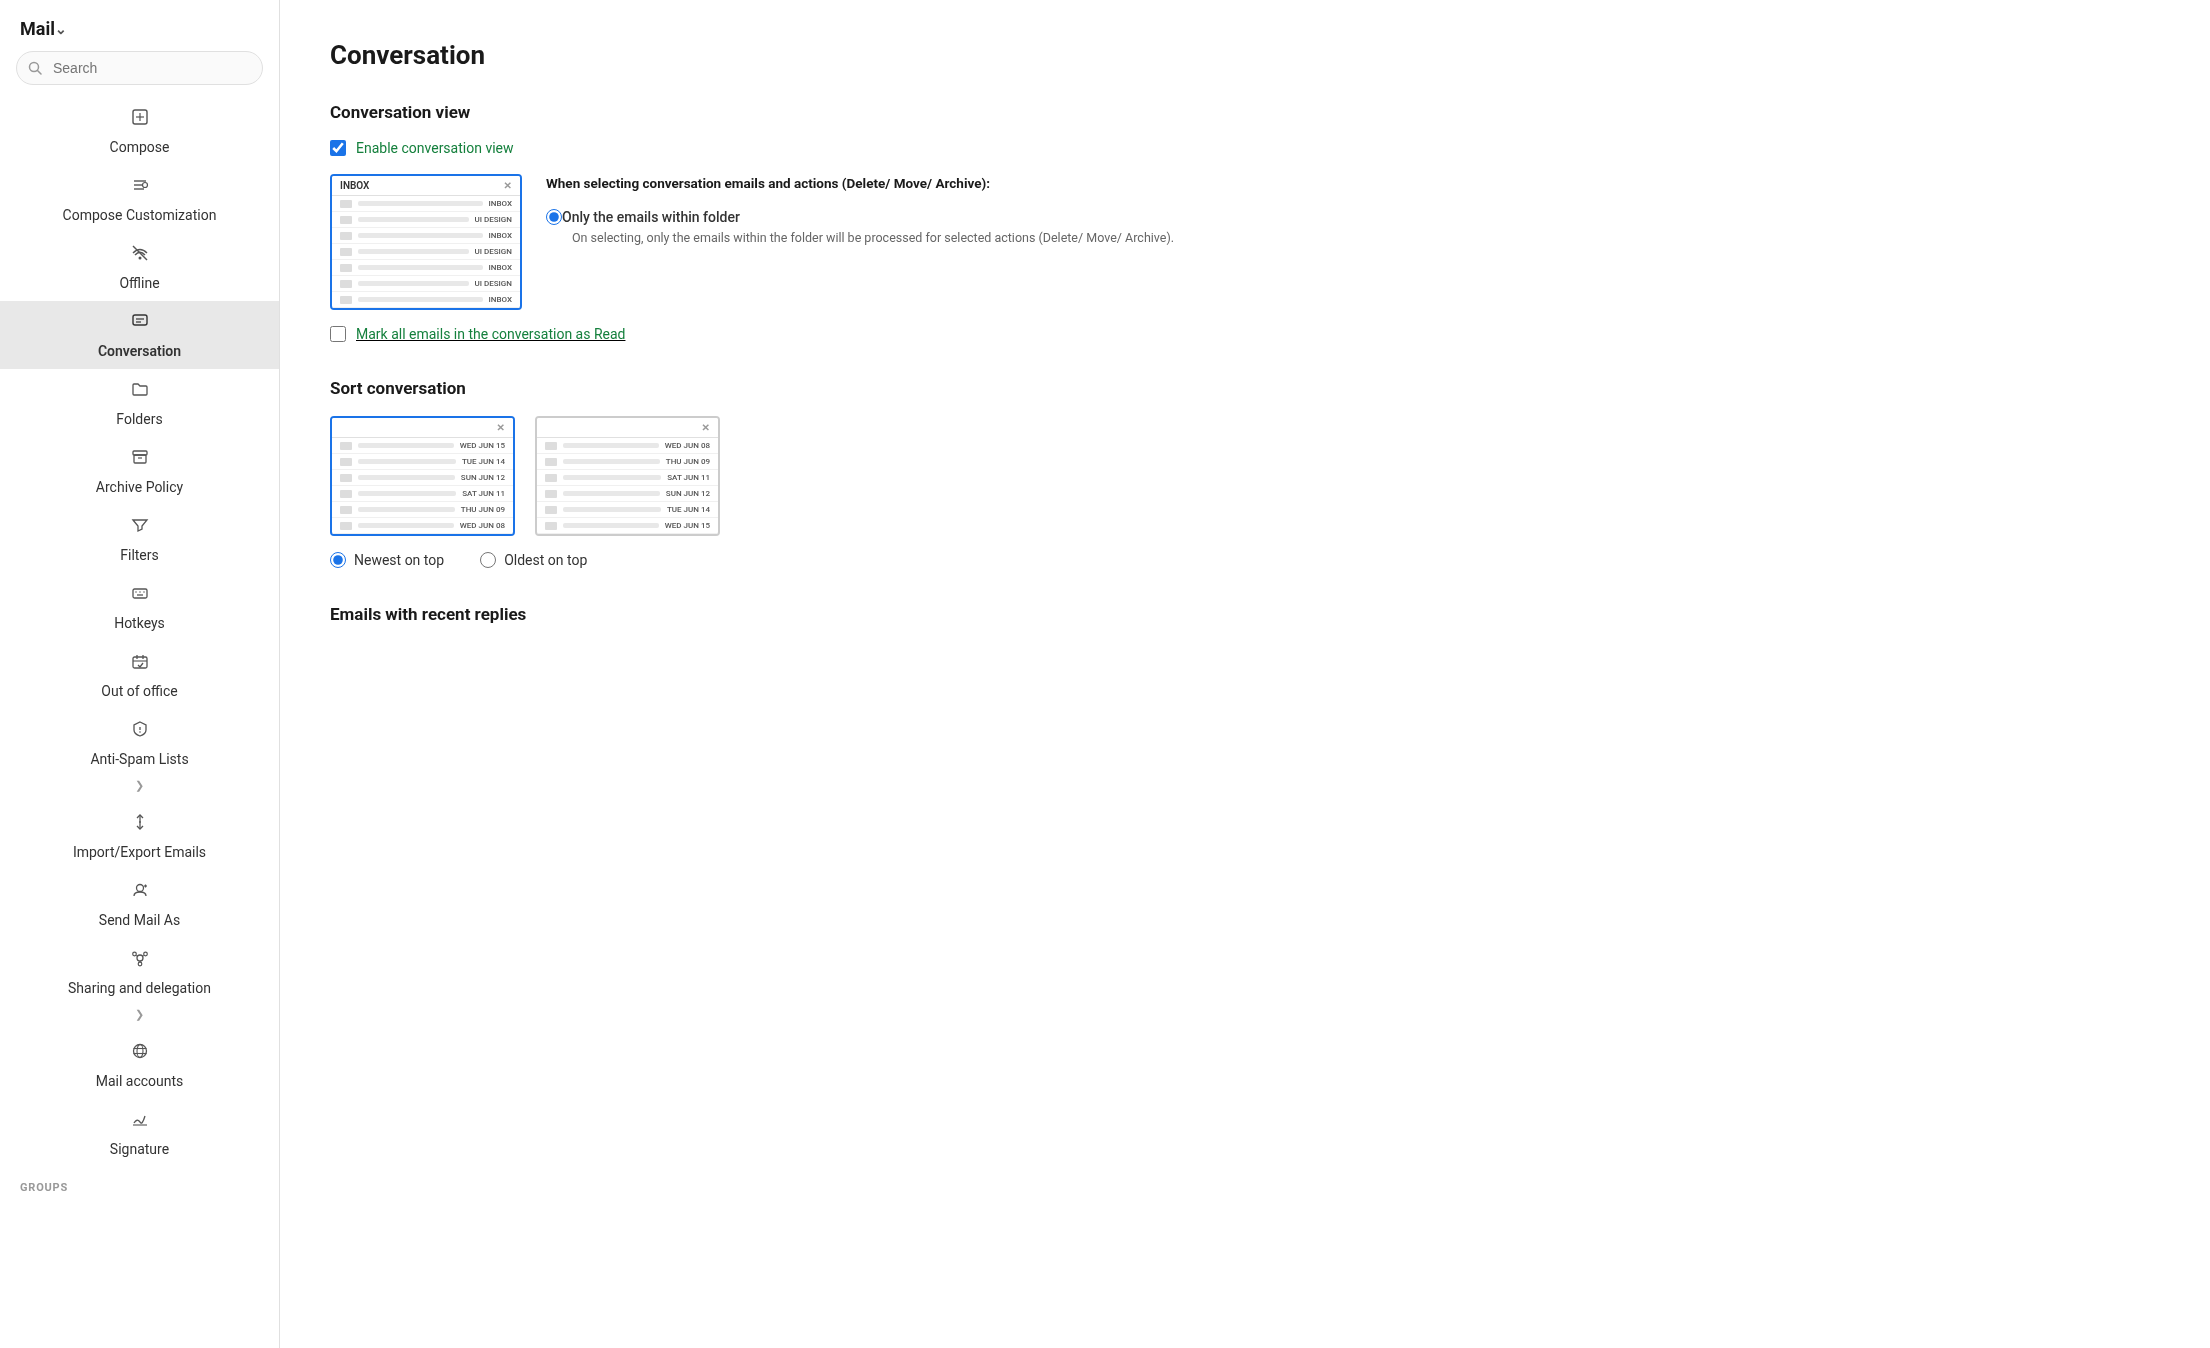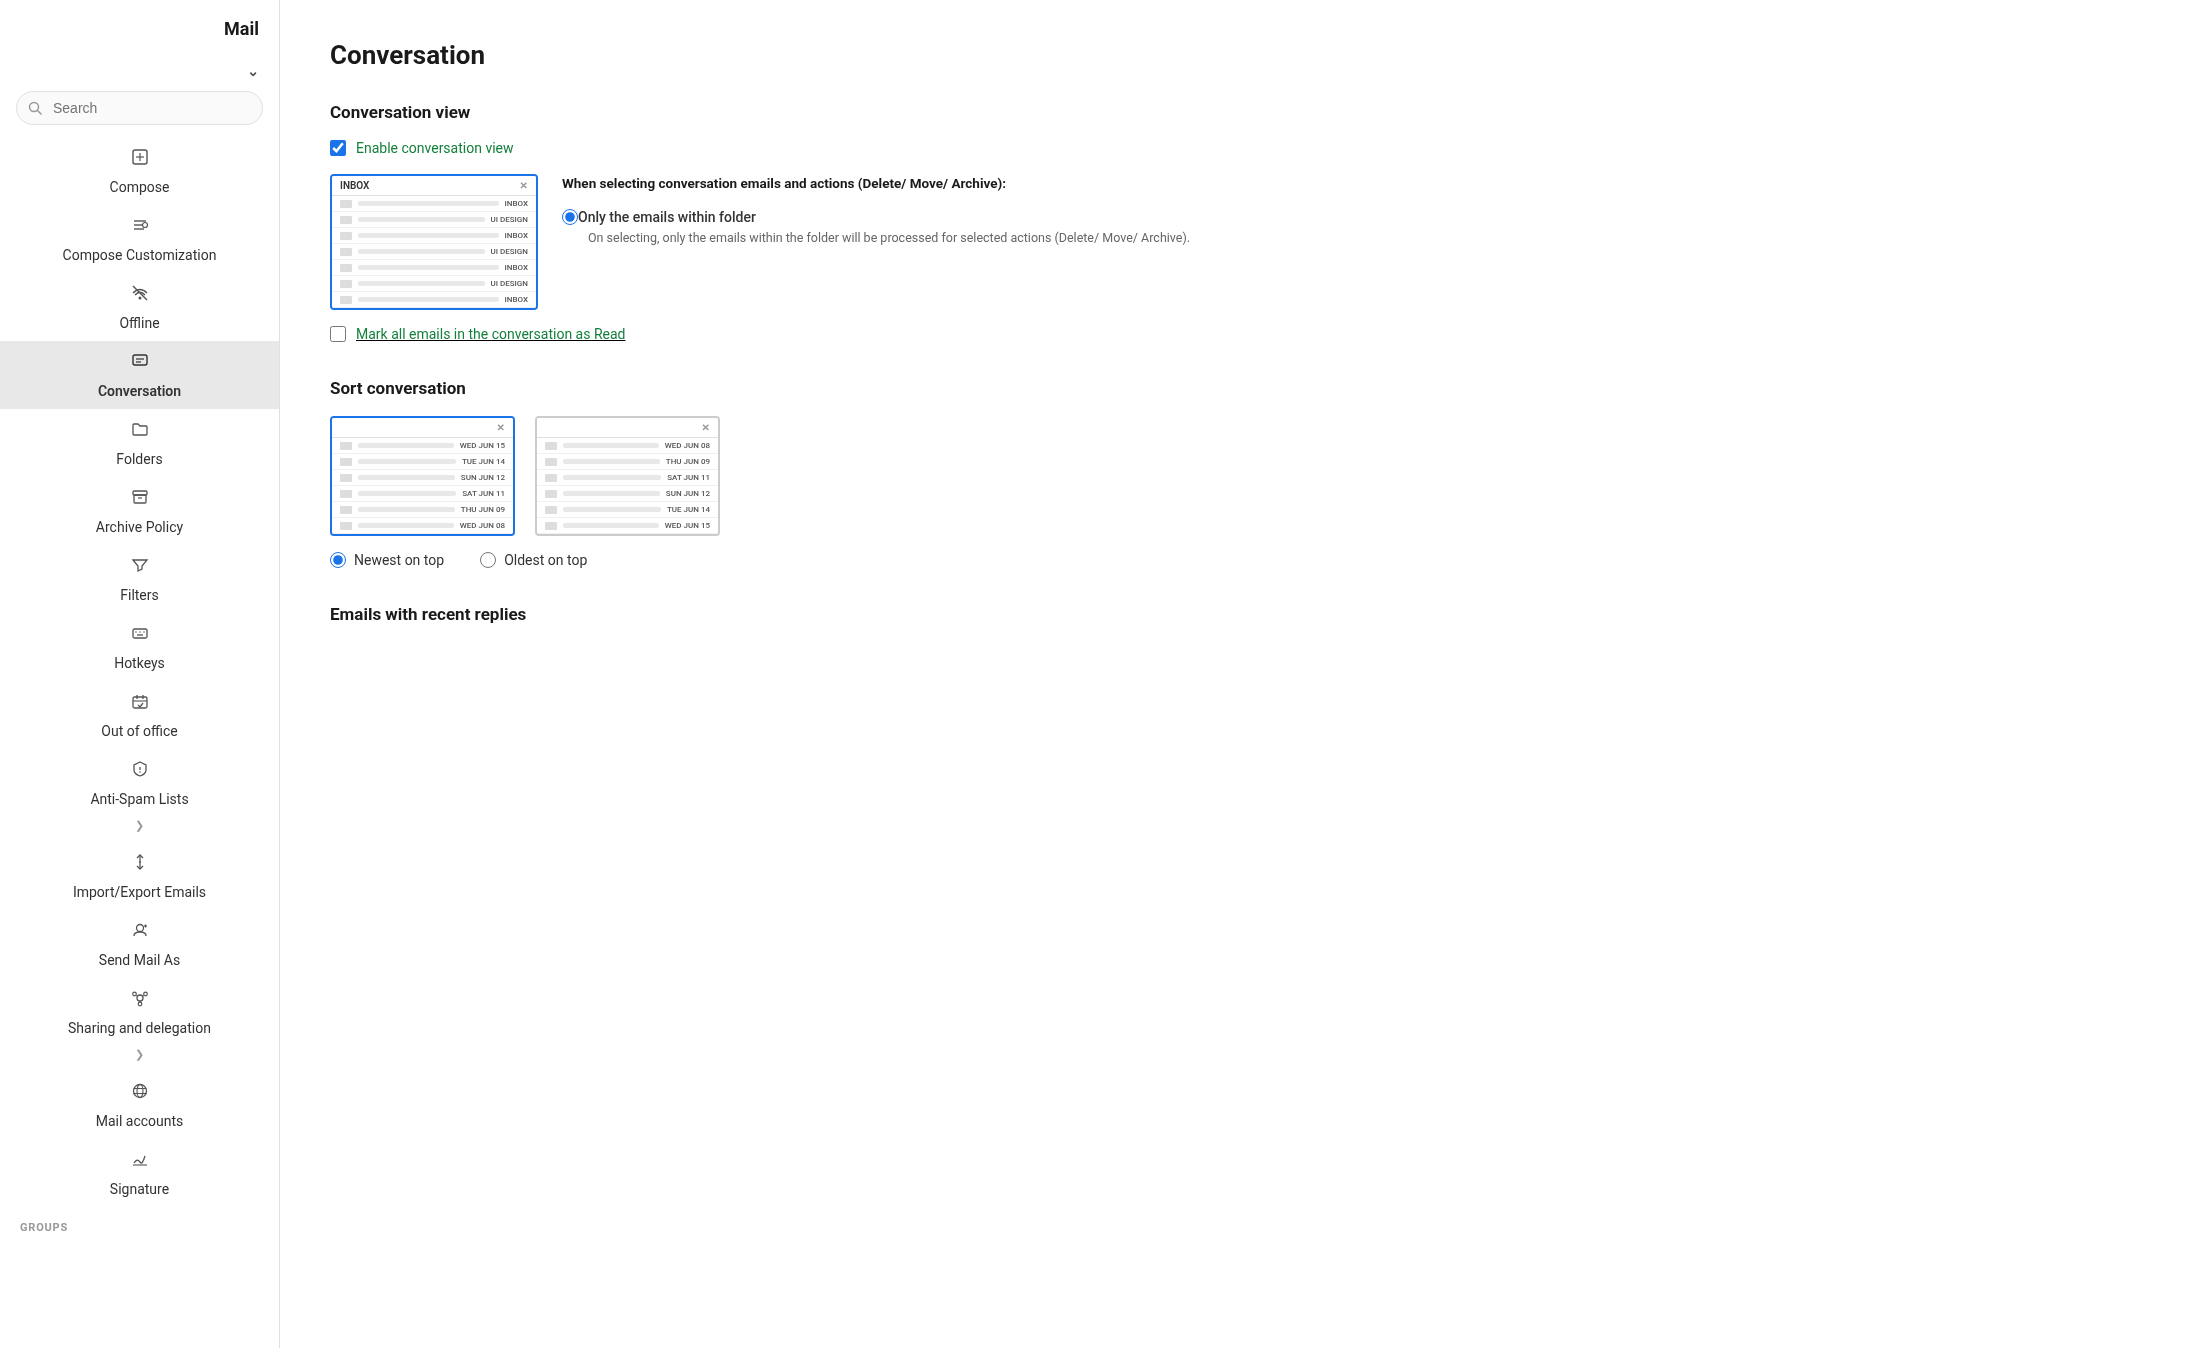--- a/index.html
+++ b/index.html
@@ -12,27 +12,26 @@
       background: #fff;
       border-right: 1px solid #e0e0e0;
       display: flex;
       flex-direction: column;
       overflow-y: auto;
       padding-bottom: 20px;
     }
     .sidebar-header {
       padding: 18px 20px 12px 20px;
       display: flex;
-      align-items: flex-end;
-      gap: 24px;
+      align-items: center;
+      gap: 0;
       font-size: 18px;
       font-weight: 700;
       color: #1a1a1a;
       cursor: pointer;
-      flex-direction: column;
     }
     .sidebar-header .chevron {
       font-size: 14px;
       color: #555;
     }
     .search-box {
       margin: 0 16px 12px 16px;
       position: relative;
     }
     .search-box input {
@@ -116,21 +115,21 @@
     }
     .checkbox-row label { font-size: 14px; color: #15803d; cursor: pointer; }
 
     
     .preview-area {
       display: flex;
       gap: 24px;
       align-items: flex-start;
     }
     .preview-box {
-      width: 208px;
+      width: 192px;
       border: 2px solid #1a73e8;
       border-radius: 4px;
       overflow: hidden;
       background: #fff;
       flex-shrink: 0;
     }
     .preview-box.inactive {
       border-color: #ccc;
     }
     .preview-box-header {

